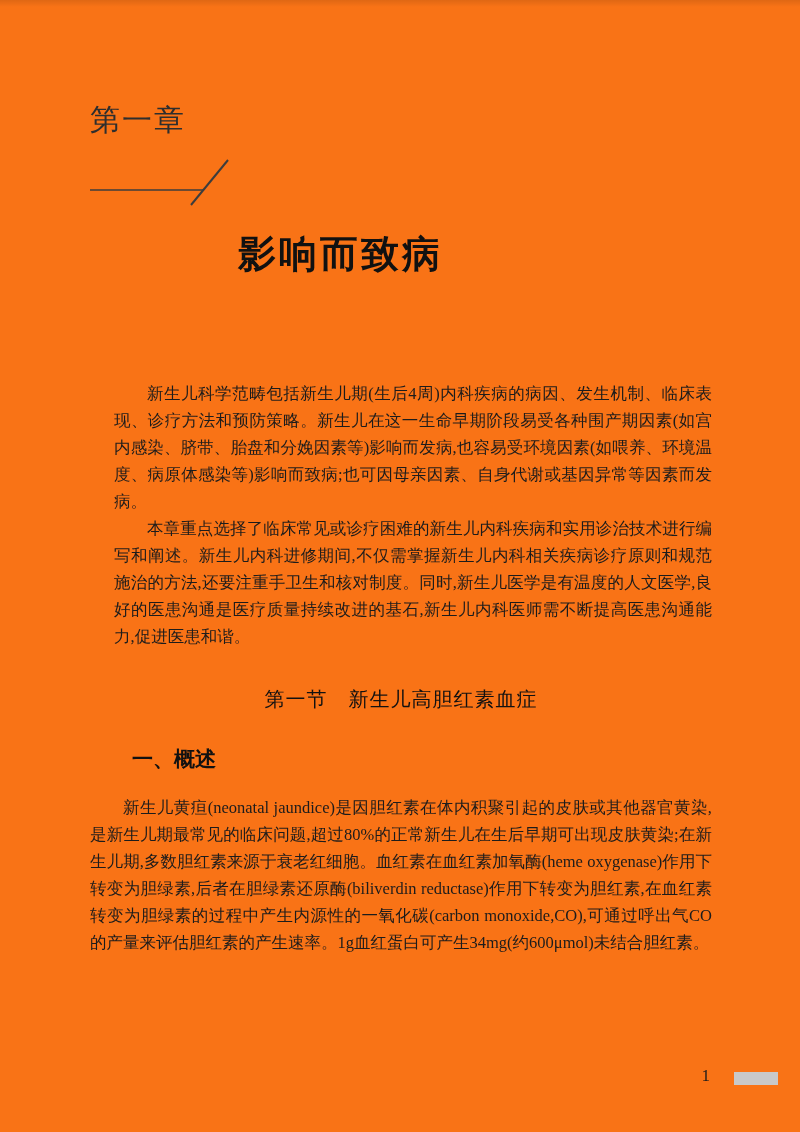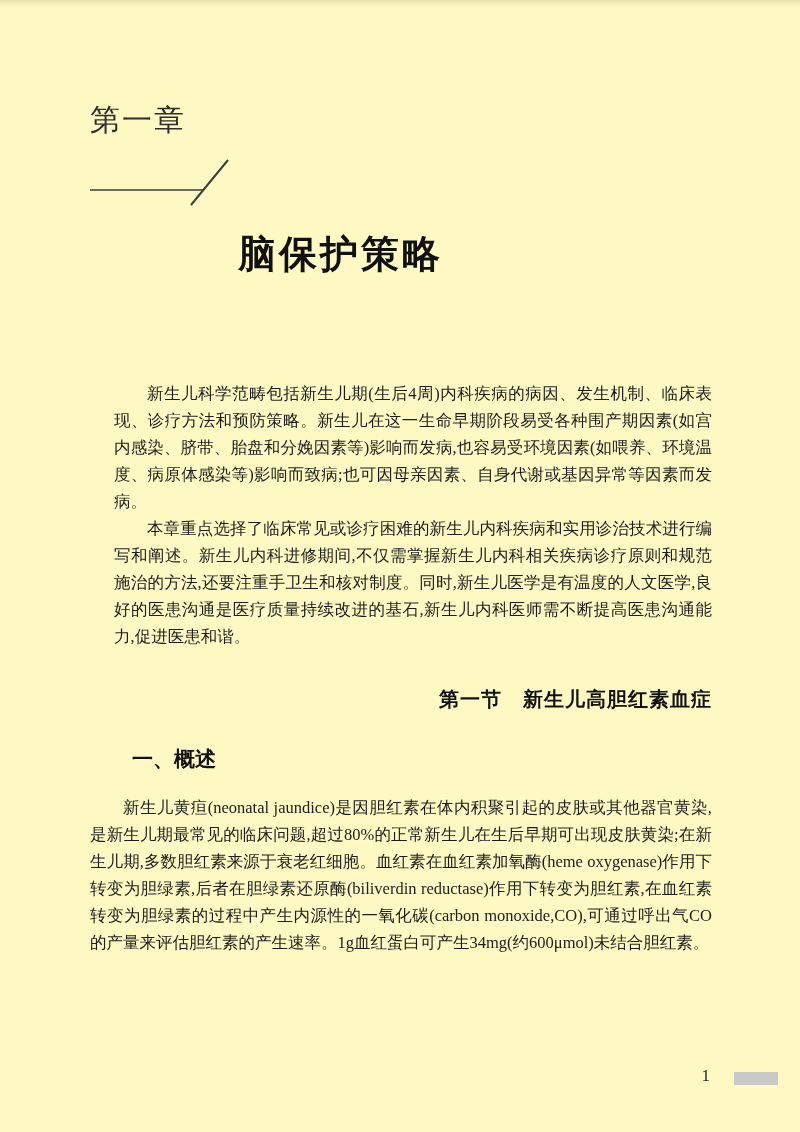--- a/index.html
+++ b/index.html
@@ -4,21 +4,21 @@
 <style>
   html, body {
     margin: 0;
     padding: 0;
     background: #ffffff;
   }
   .page {
     position: relative;
     width: 800px;
     height: 1132px;
-    background: #fef9c3;
+    background: #f97316;
     overflow: hidden;
     font-family: "Liberation Serif", "DejaVu Serif", serif;
     color: #1c1c1c;
   }
   .page::before {
     content: "";
     position: absolute;
     top: 0; left: 0; right: 0;
     height: 7px;
     background: linear-gradient(to bottom, rgba(0,0,0,0.10), rgba(0,0,0,0));
@@ -56,22 +56,22 @@
     font-size: 16.5px;
     line-height: 27px;
     text-align: justify;
     text-indent: 2em;
     color: #1c1c1c;
   }
   .section-heading {
     margin-top: 36px;
     font-family: "Liberation Sans", "DejaVu Sans", sans-serif;
     font-size: 20px;
-    font-weight: 700;
-    text-align: right;
+    font-weight: 400;
+    text-align: center;
     color: #111111;
     letter-spacing: 1px;
   }
   .subsection-heading {
     margin-top: 32px;
     font-size: 21px;
     font-weight: 700;
     text-indent: 2em;
     color: #111111;
   }
@@ -101,21 +101,21 @@
 
     <div class="chapter-label">第一章</div>
 
     <div class="chapter-divider">
       <svg width="160" height="50" viewBox="0 0 160 50">
         <line x1="0" y1="33" x2="114" y2="33" stroke="#3d3d3d" stroke-width="1.6"></line>
         <line x1="101" y1="48" x2="138" y2="3" stroke="#3d3d3d" stroke-width="2"></line>
       </svg>
     </div>
 
-    <h1 class="chapter-title">脑保护策略</h1>
+    <h1 class="chapter-title">影响而致病</h1>
 
     <div class="body-block">
       <p class="body-para">新生儿科学范畴包括新生儿期(生后4周)内科疾病的病因、发生机制、临床表现、诊疗方法和预防策略。新生儿在这一生命早期阶段易受各种围产期因素(如宫内感染、脐带、胎盘和分娩因素等)影响而发病,也容易受环境因素(如喂养、环境温度、病原体感染等)影响而致病;也可因母亲因素、自身代谢或基因异常等因素而发病。</p>
       <p class="body-para">本章重点选择了临床常见或诊疗困难的新生儿内科疾病和实用诊治技术进行编写和阐述。新生儿内科进修期间,不仅需掌握新生儿内科相关疾病诊疗原则和规范施治的方法,还要注重手卫生和核对制度。同时,新生儿医学是有温度的人文医学,良好的医患沟通是医疗质量持续改进的基石,新生儿内科医师需不断提高医患沟通能力,促进医患和谐。</p>
     </div>
 
     <h2 class="section-heading">第一节　新生儿高胆红素血症</h2>
 
     <h3 class="subsection-heading">一、概述</h3>
 

